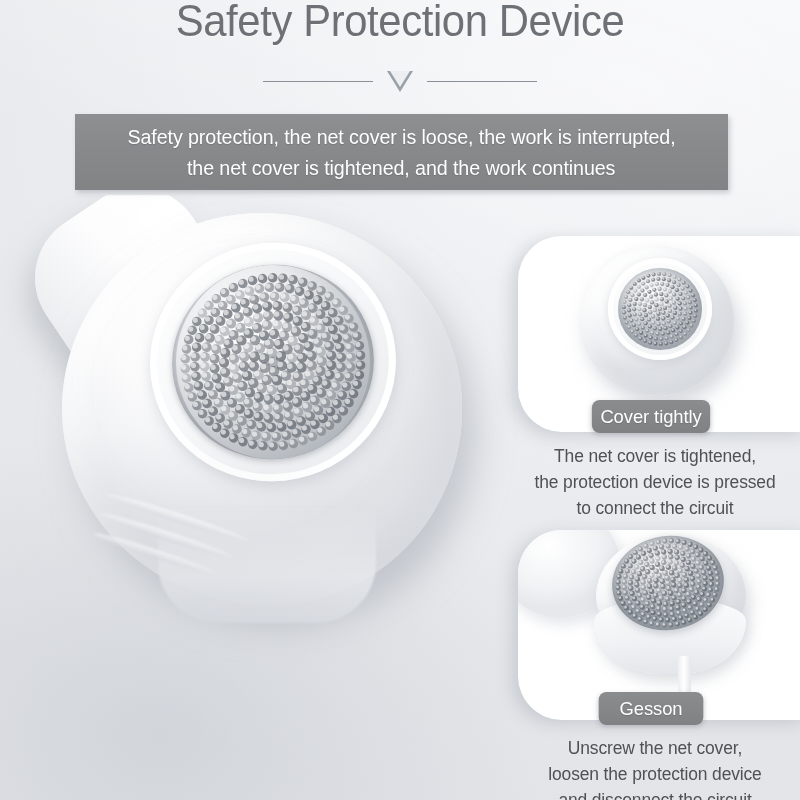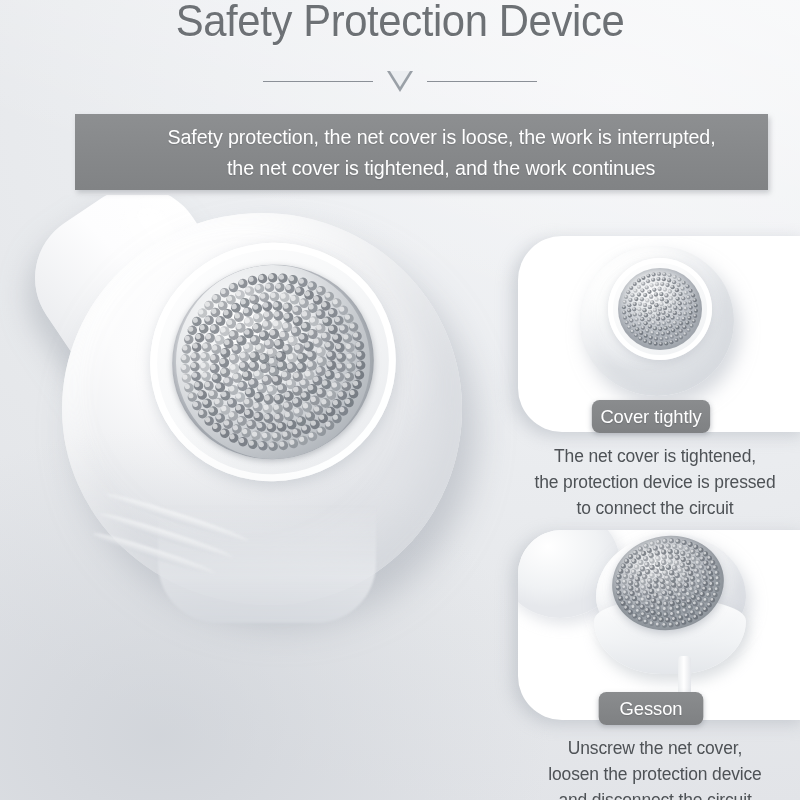--- a/index.html
+++ b/index.html
@@ -89,21 +89,20 @@
     top: 114px;
     width: 653px;
     height: 76px;
     background: linear-gradient(180deg, #8d8f91 0%, #86888a 55%, #818385 100%);
     box-shadow: 2px 3px 5px rgba(120,125,132,0.35);
     display: flex;
     align-items: center;
     justify-content: center;
     flex-direction: column;
     text-align: center;
-    padding-left: 40px;
   }
   .banner-line {
     color: #ffffff;
     font-size: 20.5px;
     line-height: 31px;
     letter-spacing: -0.1px;
     transform: scaleX(0.96);
     text-shadow: 0 1px 1px rgba(80,84,88,0.35);
   }
 

